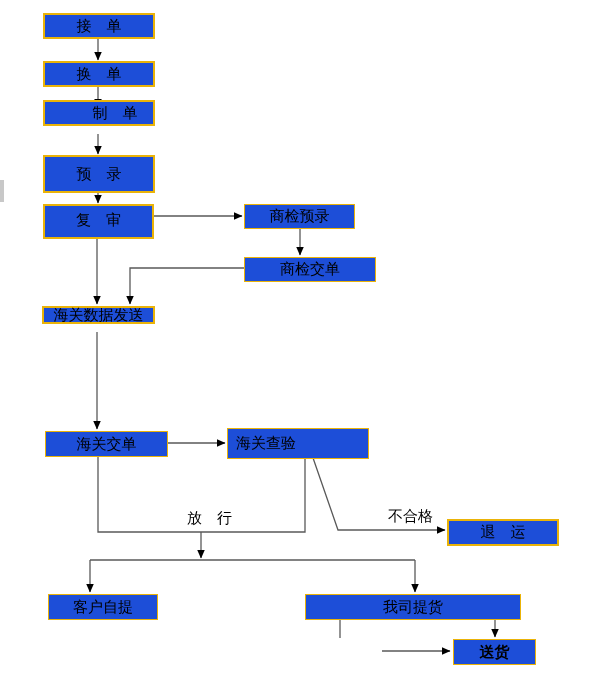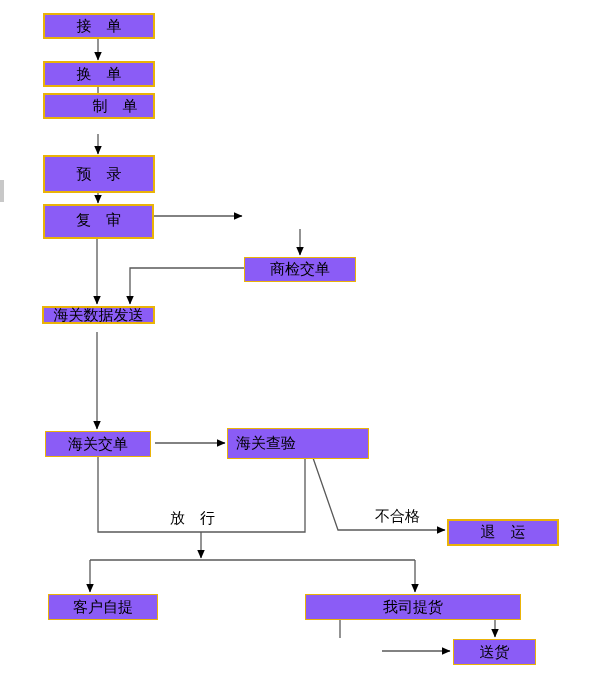--- a/index.html
+++ b/index.html
@@ -16,39 +16,39 @@
 
   .wires {
     position: absolute;
     left: 0; top: 0;
     width: 609px; height: 690px;
   }
 
   .node {
     position: absolute;
     border: 1px solid #eab308;
-    background: #8b5cf6;
+    background: #1d4ed8;
     display: flex;
     align-items: center;
     justify-content: center;
     font-size: 15px;
     color: #000000;
     white-space: pre;
     line-height: 1;
   }
   .node.thick { border-width: 2px; }
   .node.align-left { justify-content: flex-start; padding-left: 8px; }
 
   .edge-label {
     position: absolute;
     font-size: 15px;
     color: #000000;
     white-space: pre;
     line-height: 20px;
-    text-align: left;
+    text-align: right;
   }
 
   .scroll-artifact {
     position: absolute;
     left: 0; top: 180px;
     width: 4px; height: 22px;
     background: #c8c8c8;
   }
 </style>
 </head>
@@ -82,43 +82,44 @@
       <path d="M340 620 V638"></path>
       <path d="M495 620 V637" marker-end="url(#arrow)"></path>
       <path d="M382 651 H450" marker-end="url(#arrow)"></path>
     </g>
   </svg>
 
   <div class="node thick" style="left:43px;  top:13px;  width:112px; height:26px;">接　单</div>
 
   <div class="node thick" style="left:43px;  top:61px;  width:112px; height:26px;">换　单</div>
 
-  <div class="node thick" style="left:43px;  top:93px; width:112px; height:26px;padding-left:32px;">制　单</div>
+  <div class="node thick" style="left:43px;  top:100px; width:112px; height:26px;padding-left:32px;">制　单</div>
 
   <div class="node thick" style="left:43px;  top:155px; width:112px; height:38px;">预　录</div>
 
   <div class="node thick" style="left:43px;  top:204px; width:111px; height:35px;font-family:Liberation Mono, monospace;">复　审</div>
 
+  <div class="node" style="left:244px; top:204px; width:111px; height:25px;">商检预录</div>
 
-  <div class="node" style="left:244px; top:257px; width:112px; height:25px;text-align:center;">商检交单</div>
+  <div class="node" style="left:244px; top:257px; width:132px; height:25px;text-align:center;">商检交单</div>
 
   <div class="node thick" style="left:42px;  top:306px; width:113px; height:18px;">海关数据发送</div>
 
-  <div class="node" style="left:45px;  top:431px; width:106px; height:26px;">海关交单</div>
+  <div class="node" style="left:45px;  top:431px; width:123px; height:26px;">海关交单</div>
 
   <div class="node align-left" style="left:227px; top:428px; width:142px; height:31px;">海关查验</div>
 
   <div class="node thick" style="left:447px; top:519px; width:112px; height:27px;">退　运</div>
 
   <div class="node" style="left:48px;  top:594px; width:110px; height:26px;">客户自提</div>
 
   <div class="node" style="left:305px; top:594px; width:216px; height:26px;">我司提货</div>
 
 
-  <div class="node" style="left:453px; top:639px; width:83px; height:26px;">送货</div>
+  <div class="node" style="left:453px; top:639px; width:83px; height:26px;font-weight:bold;">送货</div>
 
   <div class="edge-label" style="left:170px; top:508px; width:62px;">放　行</div>
 
   <div class="edge-label" style="left:375px; top:506px; width:58px;">不合格</div>
 
   <div class="scroll-artifact"></div>
 
 </div>
 
 </body></html>

